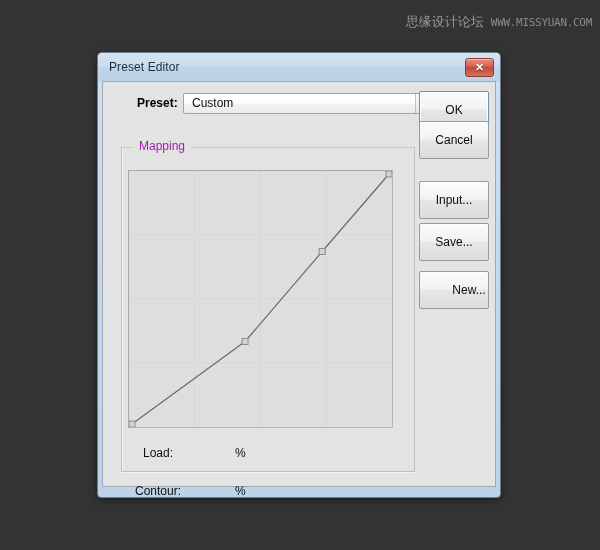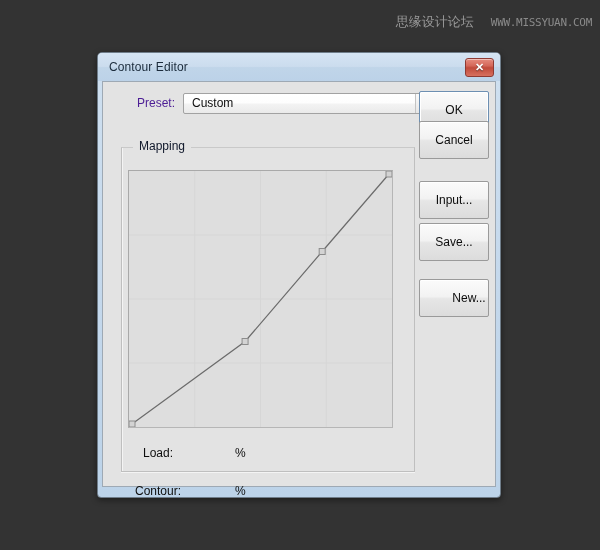--- a/index.html
+++ b/index.html
@@ -15,21 +15,21 @@
     position: relative;
   }
 
   
   #watermark {
     position: absolute;
     top: 13px;
     right: 8px;
     display: flex;
     align-items: center;
-    gap: 17px;
+    gap: 7px;
     color: #8d8d8d;
     font-size: 12px;
     letter-spacing: 0px;
     white-space: nowrap;
     user-select: none;
   }
   #watermark .wm-cn {
     font-family: "DejaVu Sans", sans-serif;
     font-size: 13px;
     color: #999999;
@@ -114,21 +114,22 @@
     top: 10px;
     width: 100%;
     height: 22px;
     display: flex;
     align-items: center;
   }
   #preset-label {
     position: absolute;
     left: 34px;
     font-size: 12px;
-    color: #4c1d95;
+    color: #000000;
+    font-weight: bold;
   }
   #preset-select {
     position: absolute;
     left: 80px;
     width: 252px;
     height: 21px;
     background: linear-gradient(to bottom, #ffffff 0%, #fdfdfd 48%, #f3f3f3 52%, #eaeaea 100%);
     border: 1px solid #a2a2a2;
     border-radius: 2px;
     box-sizing: border-box;
@@ -176,21 +177,21 @@
     box-sizing: border-box;
     background: transparent;
   }
   #mapping-legend {
     position: absolute;
     left: 30px;
     top: 57px;
     background: #e3e3e3;
     padding: 0 6px;
     font-size: 12px;
-    color: #0f172a;
+    color: #a21caf;
   }
 
   
   #curve-box {
     position: absolute;
     left: 25px;
     top: 88px;
     width: 265px;
     height: 258px;
     background: #dedede;
@@ -232,34 +233,34 @@
     display: flex;
     align-items: center;
     justify-content: center;
     cursor: pointer;
     box-shadow: inset 0 1px 0 rgba(255,255,255,0.9);
   }
   #btn-ok     { top: 9px;   border-color: #6d8fb2; box-shadow: inset 0 0 0 1px #ffffff, inset 0 1px 0 rgba(255,255,255,0.9); }
   #btn-cancel { top: 39px; text-align: center; }
   #btn-load   { top: 99px; }
   #btn-save   { top: 129px; margin-top: 12px; }
-  #btn-new    { top: 197px; padding-left: 30px; }
+  #btn-new    { top: 189px; padding-left: 30px; }
 </style>
 </head>
 <body>
 
 <div id="watermark">
   <span class="wm-cn">思缘设计论坛</span>
   <span class="wm-url">WWW.MISSYUAN.COM</span>
 </div>
 
 <div id="dialog">
 
   <div id="titlebar">
-    <span id="title-text">Contour Editor</span>
+    <span id="title-text">Preset Editor</span>
     <div id="close-button">
       <span class="x">✕</span>
     </div>
   </div>
 
   <div id="client">
 
     <div id="preset-row">
       <span id="preset-label">Preset:</span>
       <div id="preset-select">

